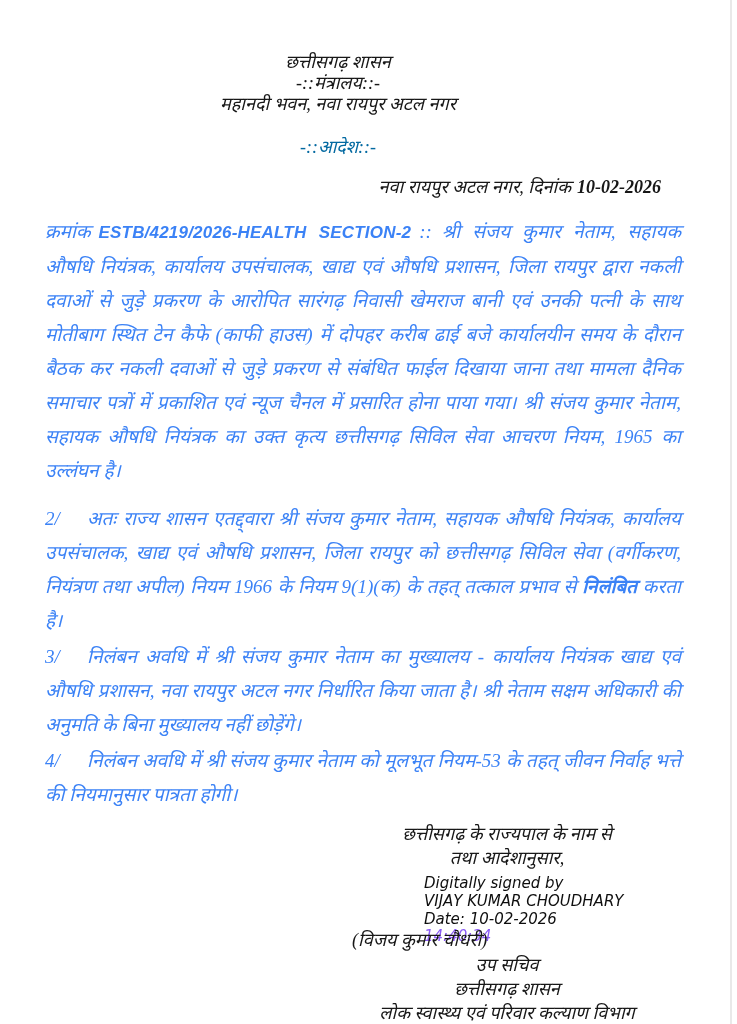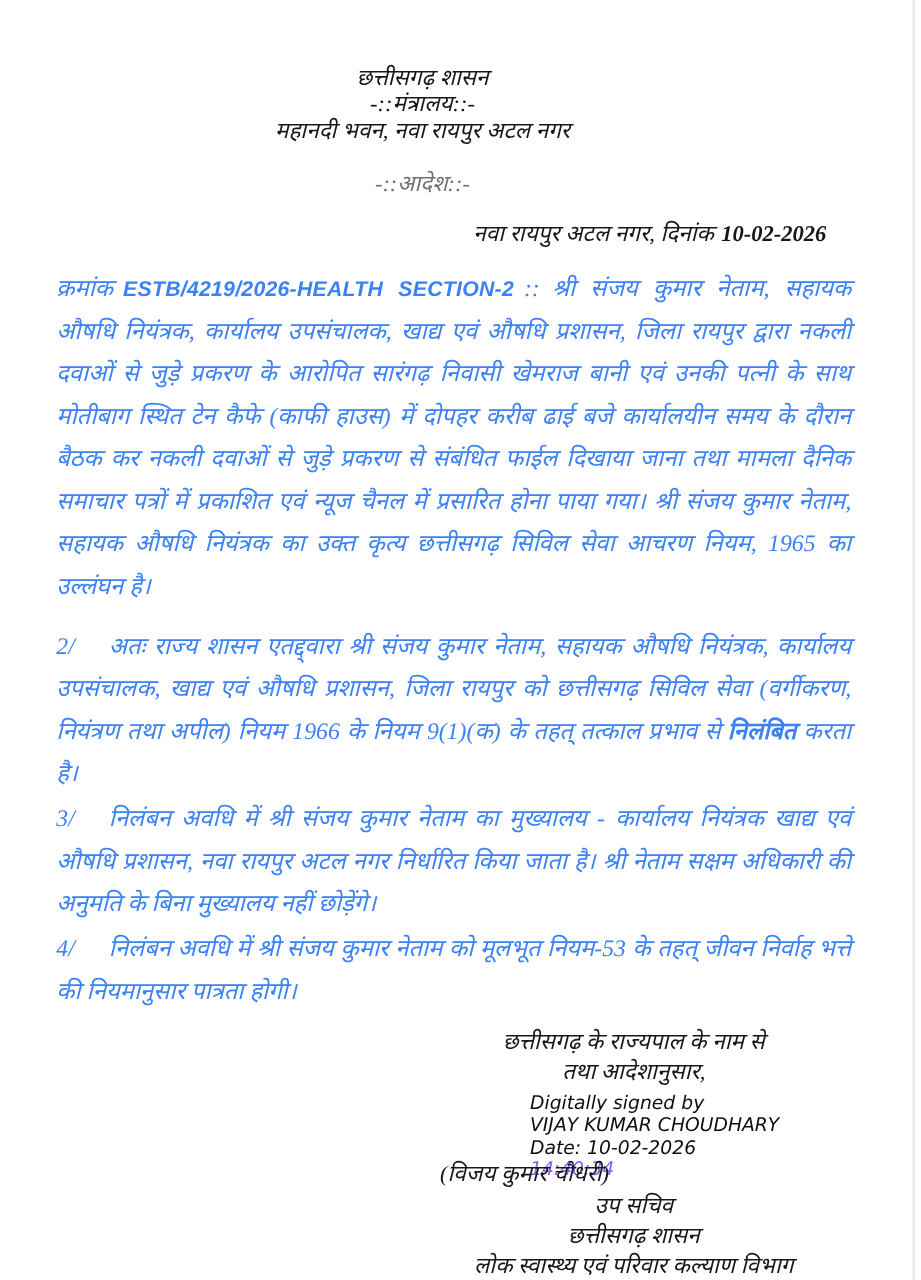--- a/index.html
+++ b/index.html
@@ -35,21 +35,21 @@
     font-size: 18px;
     line-height: 21px;
     color: #171717;
   }
   .order-heading {
     width: 676px;
     text-align: center;
     margin-top: 22px;
     font-size: 18px;
     line-height: 20px;
-    color: #737373;
+    color: #0369a1;
   }
   .place-date {
     margin-top: 18px;
     padding-right: 76px;
     text-align: right;
     font-size: 18px;
     line-height: 24px;
     color: #171717;
   }
   .place-date .date-bold {

